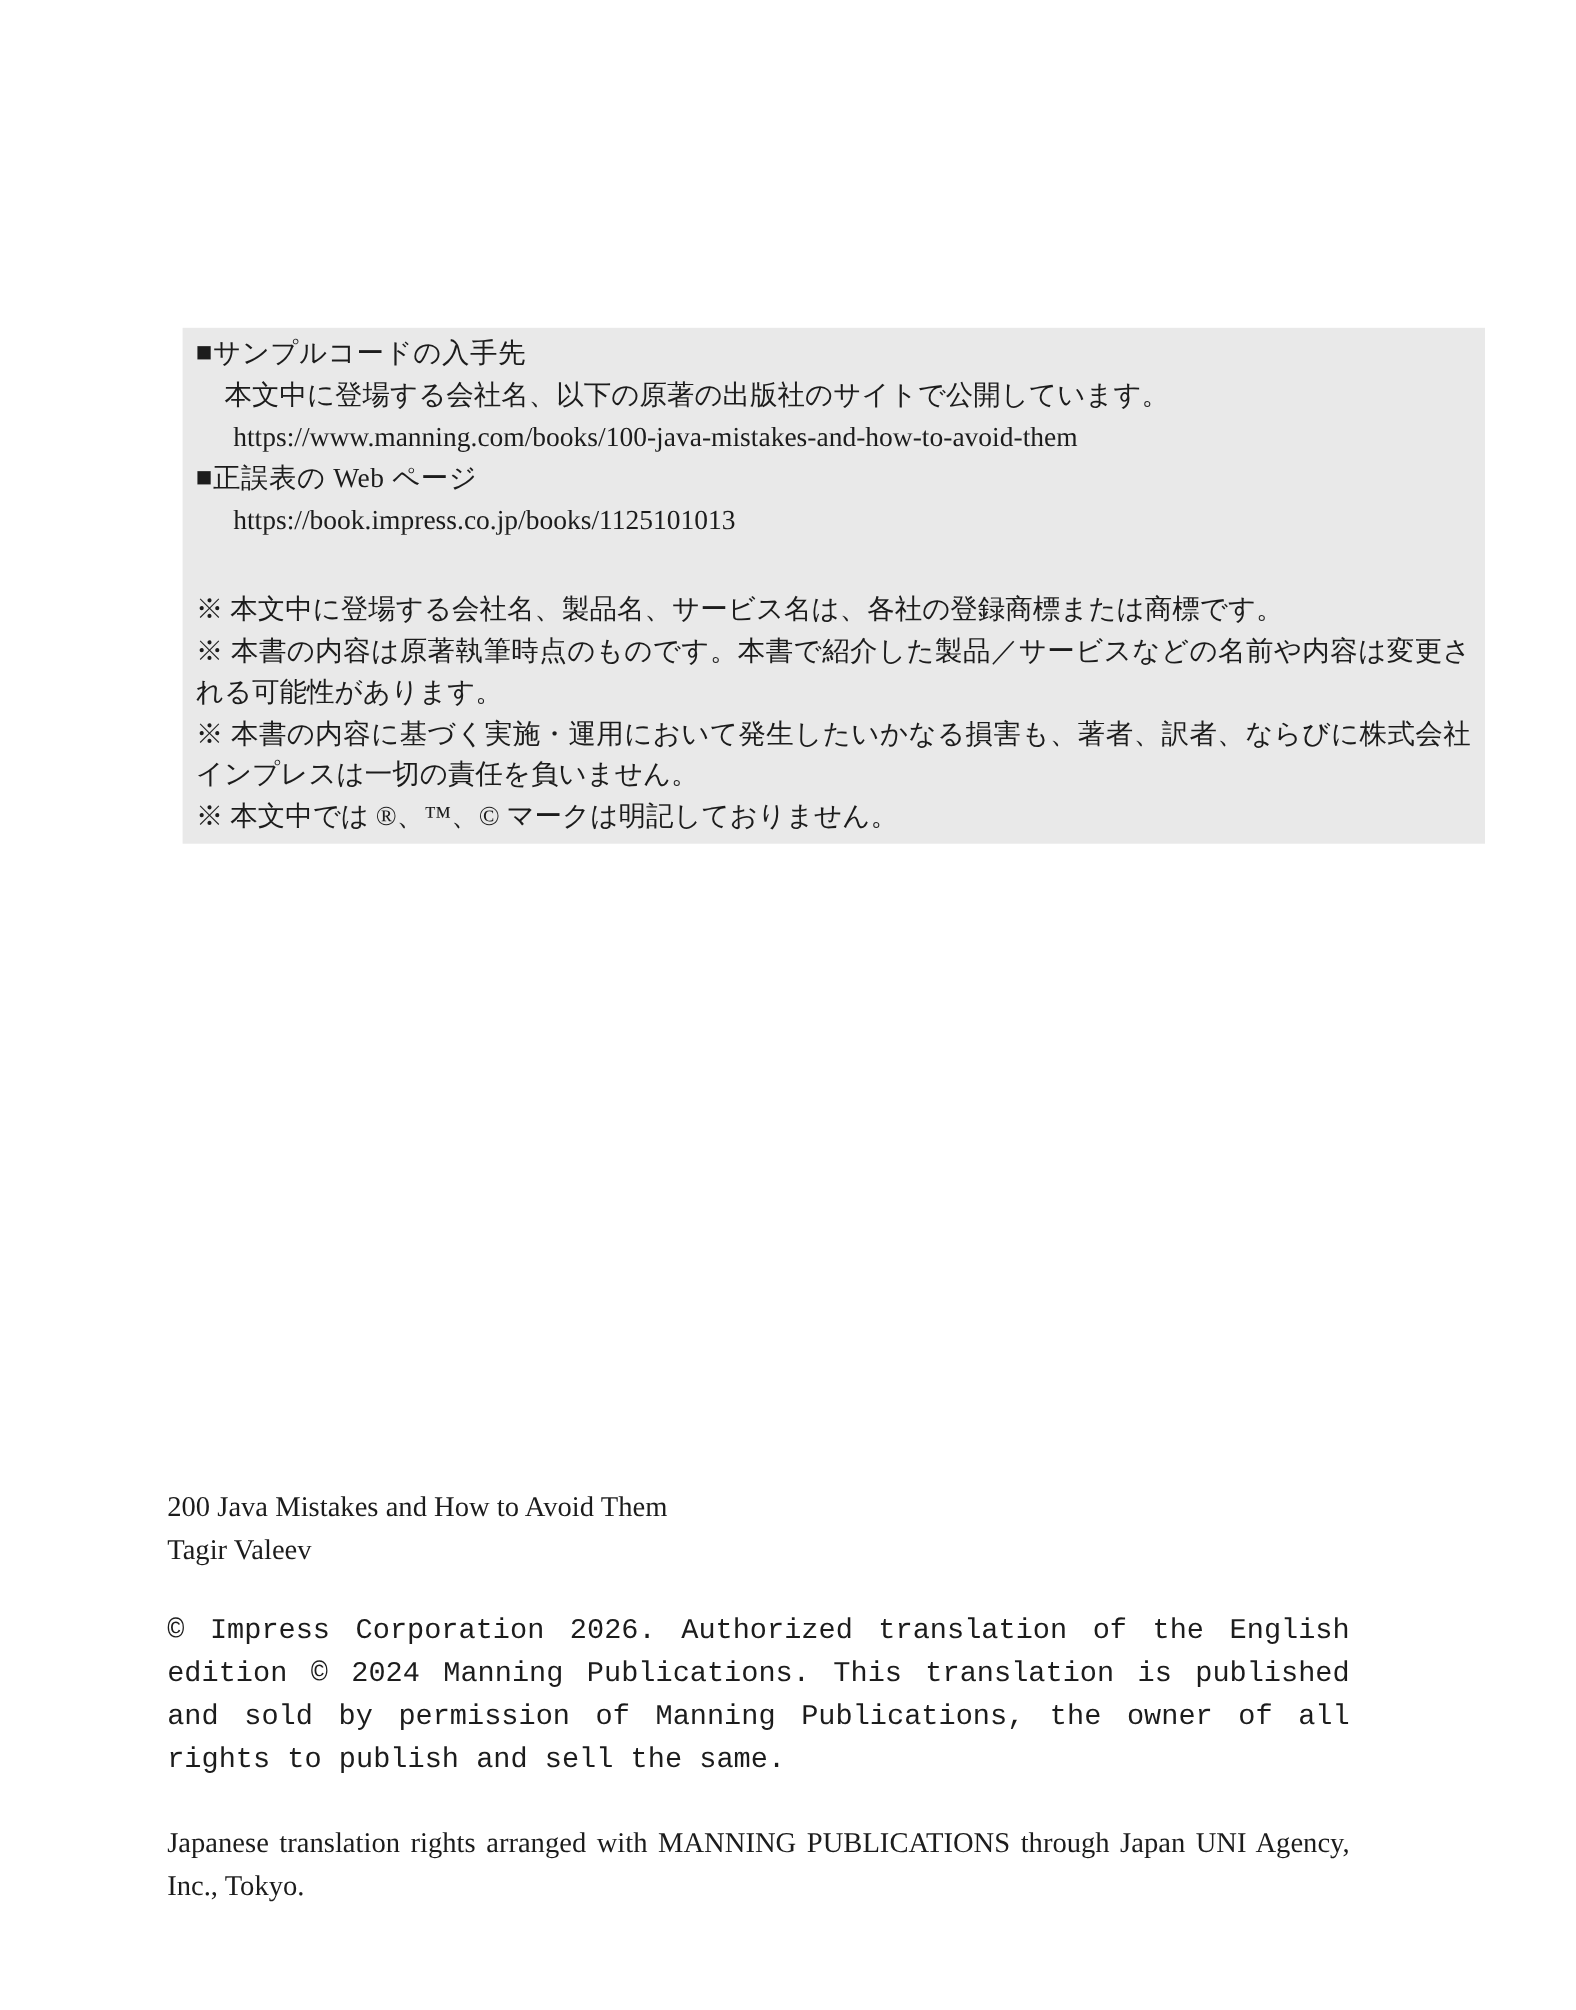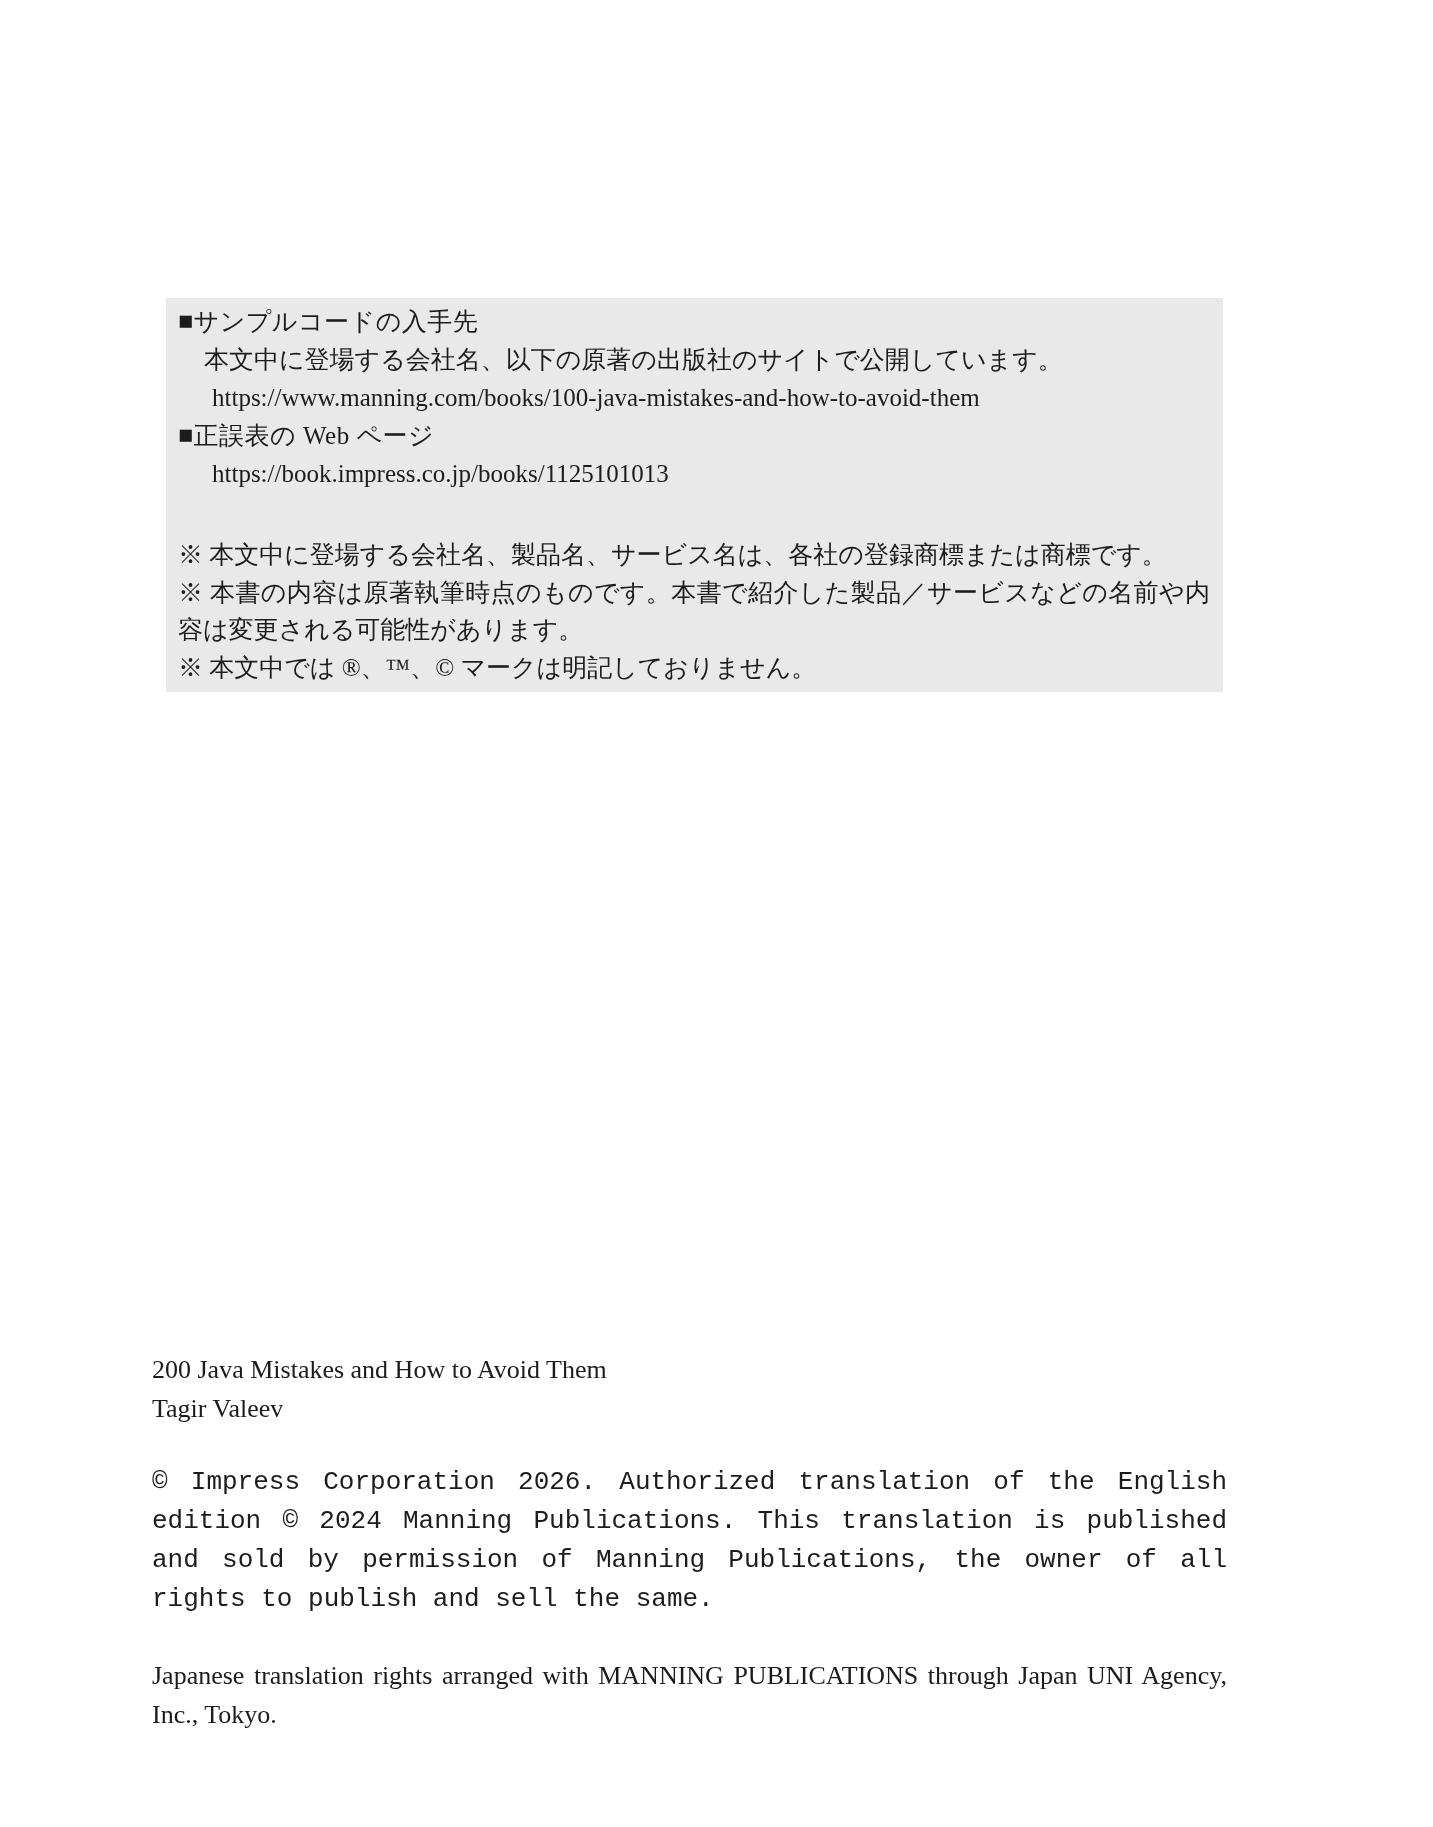--- a/index.html
+++ b/index.html
@@ -14,21 +14,21 @@
     font-family: "Liberation Serif", "DejaVu Serif", serif;
     color: #1c1c1c;
     overflow: hidden;
   }
 
   
   .info-box {
     position: absolute;
     left: 166px;
     top: 298px;
-    width: 1057px;
+    width: 1184px;
     box-sizing: border-box;
     padding: 5px 13px 6px 12px;
     background: #e9e9e9;
     font-size: 25px;
   }
   .info-box p {
     margin: 0;
     line-height: 38px;
   }
   .info-box .heading {
@@ -71,20 +71,21 @@
   <p class="heading"><span class="bullet">■</span><span>サンプルコードの入手先</span></p>
   <p class="indent-body">本文中に登場する会社名、以下の原著の出版社のサイトで公開しています。</p>
   <p class="indent-url">https://www.manning.com/books/100-java-mistakes-and-how-to-avoid-them</p>
 
   <p class="heading group-gap"><span class="bullet">■</span><span>正誤表の Web ページ</span></p>
   <p class="indent-url">https://book.impress.co.jp/books/1125101013</p>
 
   <div class="notes">
     <p>※ 本文中に登場する会社名、製品名、サービス名は、各社の登録商標または商標です。</p>
     <p>※ 本書の内容は原著執筆時点のものです。本書で紹介した製品／サービスなどの名前や内容は変更される可能性があります。</p>
+    <p>※ 本書の内容に基づく実施・運用において発生したいかなる損害も、著者、訳者、ならびに株式会社インプレスは一切の責任を負いません。</p>
     <p>※ 本文中では ®、™、© マークは明記しておりません。</p>
   </div>
 
 </div>
 
 <div class="colophon">
   <p class="title">200 Java Mistakes and How to Avoid Them</p>
   <p class="author">Tagir Valeev</p>
   <p class="copyright">© Impress Corporation 2026.  Authorized translation of the English edition © 2024 Manning Publications.  This translation is published and sold by permission of Manning Publications, the owner of all rights to publish and sell the same.</p>
   <p class="rights">Japanese translation rights arranged with MANNING PUBLICATIONS through Japan UNI Agency, Inc., Tokyo.</p>

